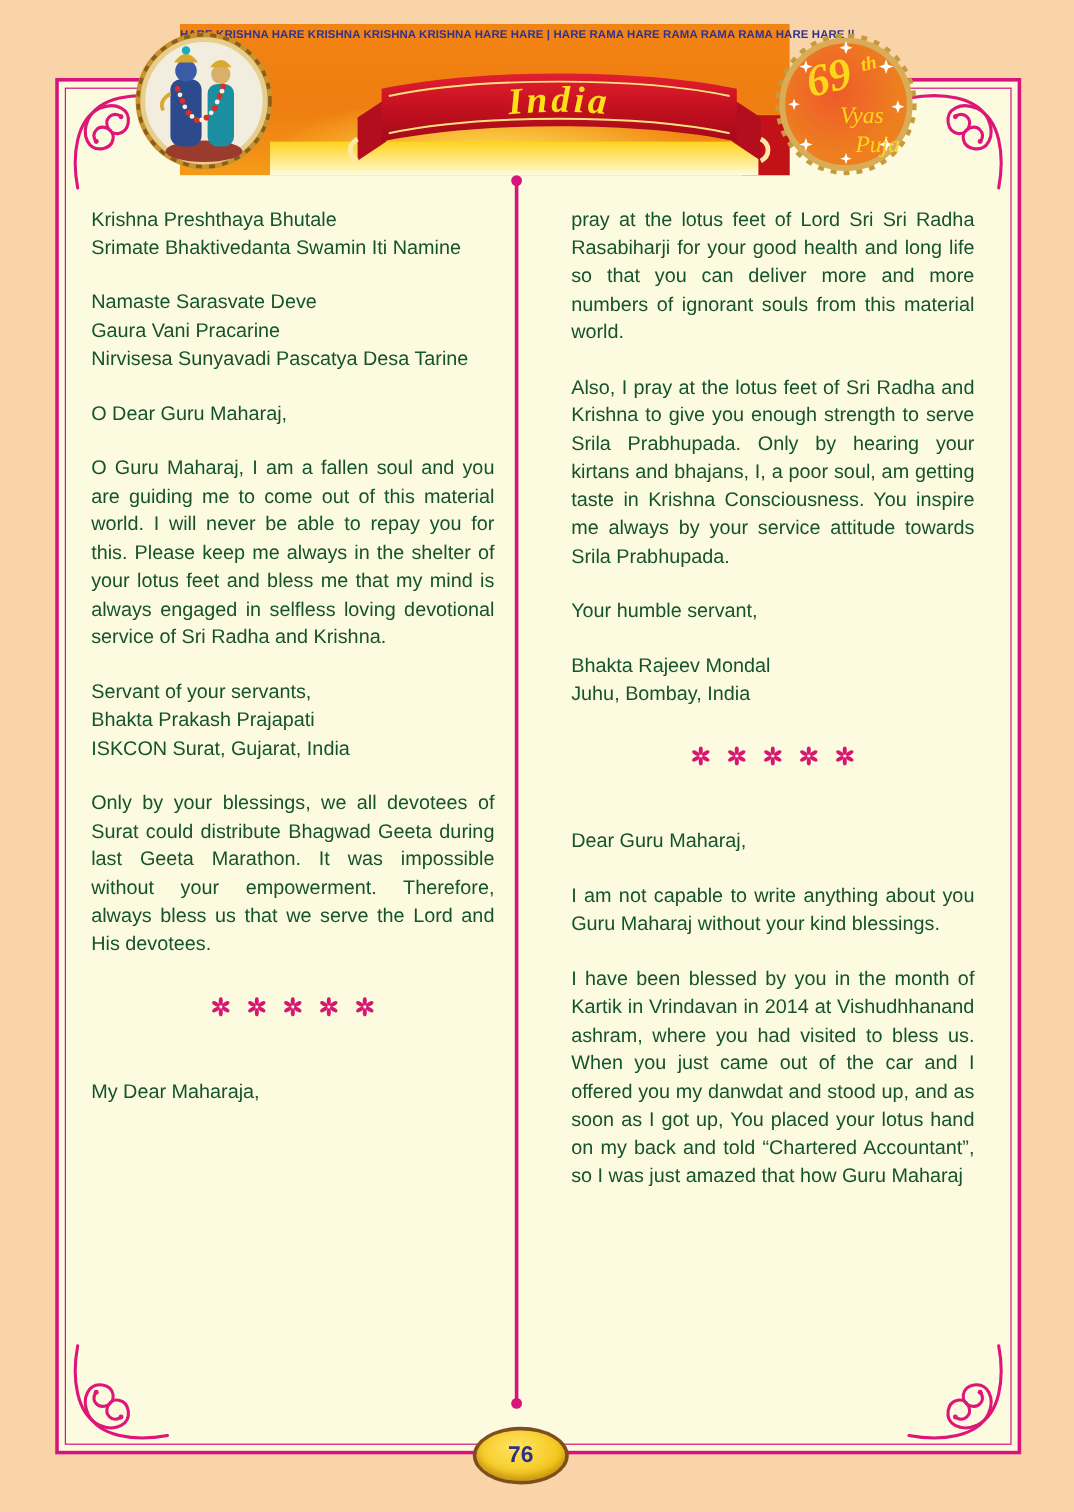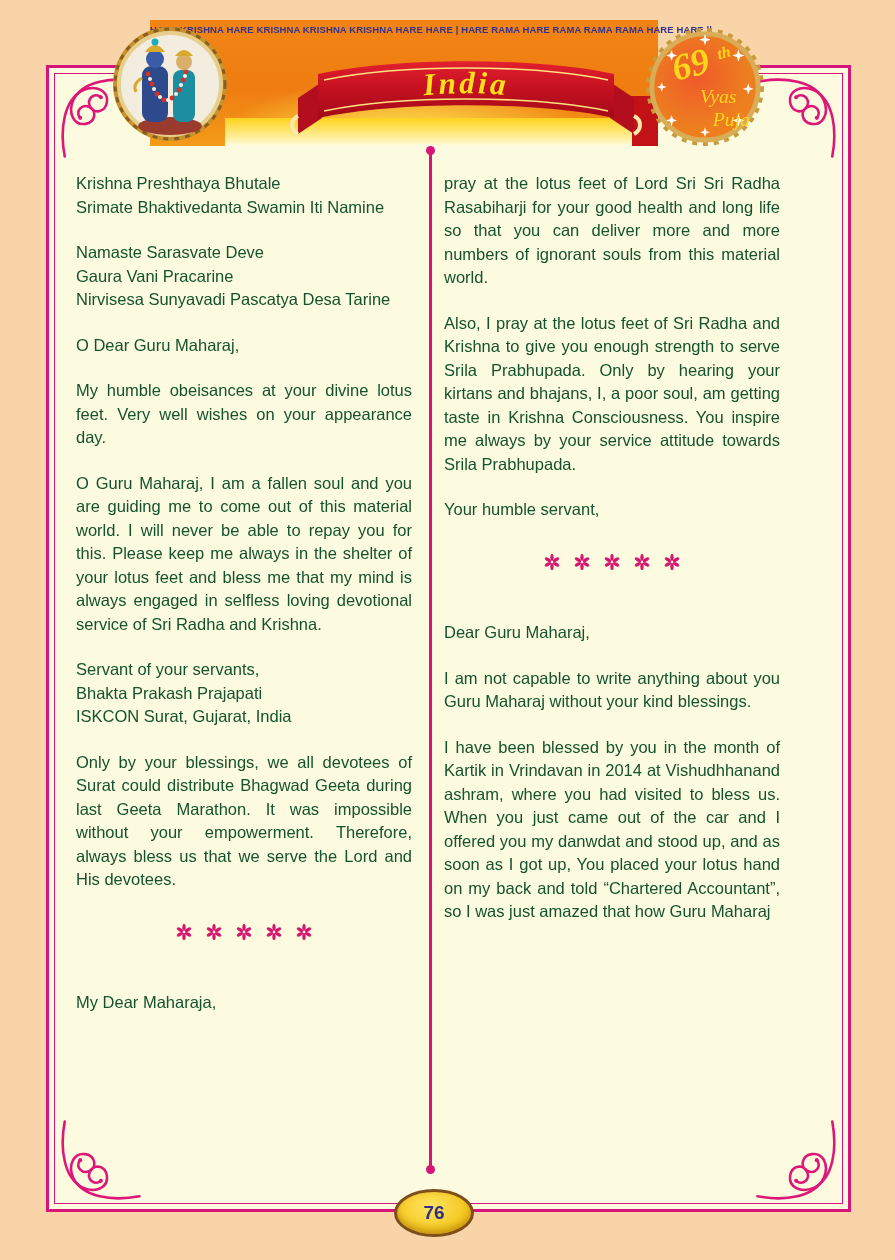--- a/index.html
+++ b/index.html
@@ -31,21 +31,21 @@
   .mantra{position:absolute;left:150px;top:24px;width:508px;text-align:center;z-index:4;
     font-size:9.5px;font-weight:bold;color:#33338C;white-space:nowrap;letter-spacing:.1px;}
   .medallion{position:absolute;left:112px;top:26px;width:116px;height:116px;z-index:5;}
   .badge{position:absolute;left:646px;top:26px;width:118px;height:122px;z-index:5;}
   .ribbon{position:absolute;left:288px;top:52px;width:356px;height:92px;z-index:5;}
 
   
   .content{position:absolute;left:76px;top:172px;width:718px;z-index:4;}
   .col{position:absolute;top:0;width:336px;color:#14532d;font-size:16.5px;line-height:23.5px;}
   .col-left{left:0;}
-  .col-right{left:368px;}
+  .col-right{left:400px;}
   .para{margin:0 0 22px 0;white-space:pre-line;}
   .para.justify{text-align:justify;}
   .para.spread{text-align:justify;text-align-last:justify;}
   .separator{margin:28px 0 48px 0;text-align:center;}
   .flower{width:16px;height:16px;margin:0 7px;display:inline-block;vertical-align:middle;}
 
   .divider{position:absolute;left:429px;top:150px;width:2.5px;height:1020px;background:#D6147A;z-index:4;}
   .divider::before,.divider::after{content:"";position:absolute;left:-3.2px;width:9px;height:9px;
     border-radius:50%;background:#D6147A;}
   .divider::before{top:-4px;}
@@ -192,21 +192,20 @@
   </div>
 
   <div class="content">
     <div class="col col-left" id="col-left">
         <p class="para">Krishna Preshthaya Bhutale
 Srimate Bhaktivedanta Swamin Iti Namine</p>
         <p class="para">Namaste Sarasvate Deve
 Gaura Vani Pracarine
 Nirvisesa Sunyavadi Pascatya Desa Tarine</p>
         <p class="para">O Dear Guru Maharaj,</p>
-        <p class="para justify">My humble obeisances at your divine lotus feet. Very well wishes on your appearance day.</p>
         <p class="para justify">O Guru Maharaj, I am a fallen soul and you are guiding me to come out of this material world. I will never be able to repay you for this. Please keep me always in the shelter of your lotus feet and bless me that my mind is always engaged in selfless loving devotional service of Sri Radha and Krishna.</p>
         <p class="para">Servant of your servants,
 Bhakta Prakash Prajapati
 ISKCON Surat, Gujarat, India</p>
         <p class="para justify">Only by your blessings, we all devotees of Surat could distribute Bhagwad Geeta during last Geeta Marathon. It was impossible without your empowerment. Therefore, always bless us that we serve the Lord and His devotees.</p>
         <div class="separator"><svg viewBox="0 0 20 20" class="flower">
             <ellipse cx="10" cy="4.2" rx="2.1" ry="4.4" transform="rotate(0 10 10)" fill="#D6176F"></ellipse>
             <ellipse cx="10" cy="4.2" rx="2.1" ry="4.4" transform="rotate(60 10 10)" fill="#D6176F"></ellipse>
             <ellipse cx="10" cy="4.2" rx="2.1" ry="4.4" transform="rotate(120 10 10)" fill="#D6176F"></ellipse>
             <ellipse cx="10" cy="4.2" rx="2.1" ry="4.4" transform="rotate(180 10 10)" fill="#D6176F"></ellipse>
@@ -240,20 +239,22 @@
             <ellipse cx="10" cy="4.2" rx="2.1" ry="4.4" transform="rotate(180 10 10)" fill="#D6176F"></ellipse>
             <ellipse cx="10" cy="4.2" rx="2.1" ry="4.4" transform="rotate(240 10 10)" fill="#D6176F"></ellipse>
             <ellipse cx="10" cy="4.2" rx="2.1" ry="4.4" transform="rotate(300 10 10)" fill="#D6176F"></ellipse>
           </svg></div>
         <p class="para">My Dear Maharaja,</p>
       </div>
     <div class="col col-right" id="col-right">
         <p class="para justify">pray at the lotus feet of Lord Sri Sri Radha Rasabiharji for your good health and long life so that you can deliver more and more numbers of ignorant souls from this material world.</p>
         <p class="para justify">Also, I pray at the lotus feet of Sri Radha and Krishna to give you enough strength to serve Srila Prabhupada. Only by hearing your kirtans and bhajans, I, a poor soul, am getting taste in Krishna Consciousness. You inspire me always by your service attitude towards Srila Prabhupada.</p>
         <p class="para">Your humble servant,</p>
+        <p class="para">Bhakta Rajeev Mondal
+Juhu, Bombay, India</p>
         <div class="separator"><svg viewBox="0 0 20 20" class="flower">
             <ellipse cx="10" cy="4.2" rx="2.1" ry="4.4" transform="rotate(0 10 10)" fill="#D6176F"></ellipse>
             <ellipse cx="10" cy="4.2" rx="2.1" ry="4.4" transform="rotate(60 10 10)" fill="#D6176F"></ellipse>
             <ellipse cx="10" cy="4.2" rx="2.1" ry="4.4" transform="rotate(120 10 10)" fill="#D6176F"></ellipse>
             <ellipse cx="10" cy="4.2" rx="2.1" ry="4.4" transform="rotate(180 10 10)" fill="#D6176F"></ellipse>
             <ellipse cx="10" cy="4.2" rx="2.1" ry="4.4" transform="rotate(240 10 10)" fill="#D6176F"></ellipse>
             <ellipse cx="10" cy="4.2" rx="2.1" ry="4.4" transform="rotate(300 10 10)" fill="#D6176F"></ellipse>
           </svg><svg viewBox="0 0 20 20" class="flower">
             <ellipse cx="10" cy="4.2" rx="2.1" ry="4.4" transform="rotate(0 10 10)" fill="#D6176F"></ellipse>
             <ellipse cx="10" cy="4.2" rx="2.1" ry="4.4" transform="rotate(60 10 10)" fill="#D6176F"></ellipse>

